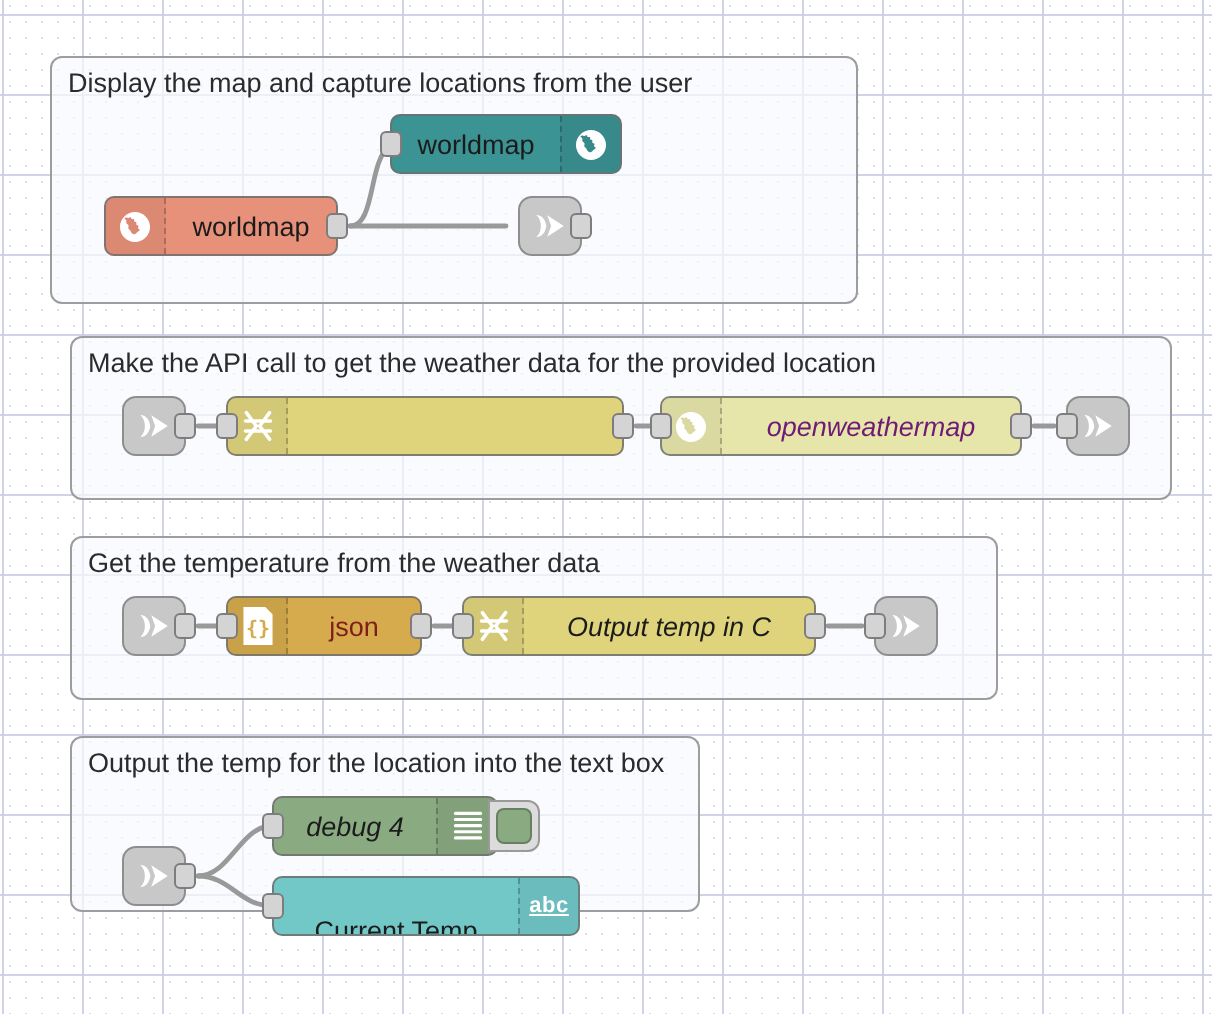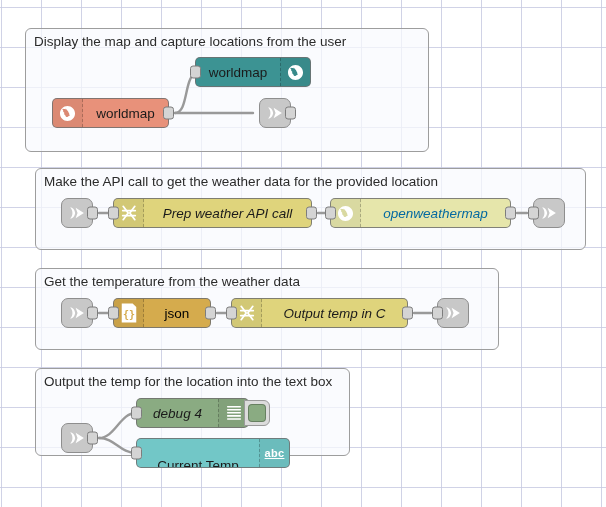--- a/index.html
+++ b/index.html
@@ -258,46 +258,45 @@
           <div class="icon-cell left">
             <svg width="20" height="20" viewBox="0 0 24 24">
               <g fill="none" stroke="#ffffff" stroke-width="2.1" stroke-linecap="round">
                 <path d="M5 4 L11 12 L5 20"></path>
                 <path d="M19 4 L13 12 L19 20"></path>
                 <path d="M4.5 9 L19.5 9"></path>
                 <path d="M4.5 15 L19.5 15"></path>
               </g>
             </svg>
           </div>
-          <div class="node-label italic" style="color: rgb(27, 27, 27);">Prep weather API call</div>
         </div>
         <div class="port in"></div>
         <div class="port out"></div>
       </div>
       <div class="node" style="left: 330px; top: 198px; width: 181px; background: rgb(230, 230, 171);">
         <div class="body">
           <div class="icon-cell left">
             <svg width="19" height="19" viewBox="0 0 24 24">
               <path fill="#ffffff" d="M12 2.5c-5.2 0-9.5 4.3-9.5 9.5s4.3 9.5 9.5 9.5 9.5-4.3 9.5-9.5S17.2 2.5 12 2.5zM6.2 6.0c.6-.2 1.1.4 1.7.3.5-.1.9-.6 1.4-.4.4.2.2.9.6 1.1.5.2 1.1-.3 1.5 0 .3.3-.1.9.1 1.3.3.5 1.1.3 1.4.8.2.4-.3.9-.1 1.3.3.5 1.2.3 1.4.9.2.5-.5 1-.3 1.5.2.5 1 .5 1.1 1-.1.7-.9 1-1.4 1.4-.6.4-1 1.1-1.7 1.3-.6.2-1.3-.1-1.8-.5-.5-.4-.6-1.2-1-1.7-.4-.5-1.1-.7-1.3-1.3-.2-.6.3-1.3.1-1.9-.2-.6-1-.8-1.3-1.4-.3-.6.1-1.3-.1-1.9-.2-.5-.9-.7-1.1-1.2.1-.4.5-.5.8-.6z"></path>
             </svg>
           </div>
-          <div class="node-label italic" style="color: #0369a1;">openweathermap</div>
+          <div class="node-label italic" style="color: #701a75;">openweathermap</div>
         </div>
         <div class="port in"></div>
         <div class="port out"></div>
       </div>
       <div class="node" style="left: 113px; top: 298px; width: 98px; background: rgb(213, 171, 77);">
         <div class="body">
           <div class="icon-cell left">
             <svg width="20" height="22" viewBox="0 0 22 24">
               <path fill="#ffffff" d="M3 1.5h12l4 4v17H3z"></path>
               <text x="11" y="17" font-family="DejaVu Sans Mono, monospace" font-size="11" font-weight="bold" fill="#d5ab4d" text-anchor="middle">{}</text>
             </svg>
           </div>
-          <div class="node-label" style="color: #000000;">json</div>
+          <div class="node-label" style="color: #7f1d1d;">json</div>
         </div>
         <div class="port in"></div>
         <div class="port out"></div>
       </div>
       <div class="node" style="left: 231px; top: 298px; width: 177px; background: rgb(223, 212, 124);">
         <div class="body">
           <div class="icon-cell left">
             <svg width="20" height="20" viewBox="0 0 24 24">
               <g fill="none" stroke="#ffffff" stroke-width="2.1" stroke-linecap="round">
                 <path d="M5 4 L11 12 L5 20"></path>

